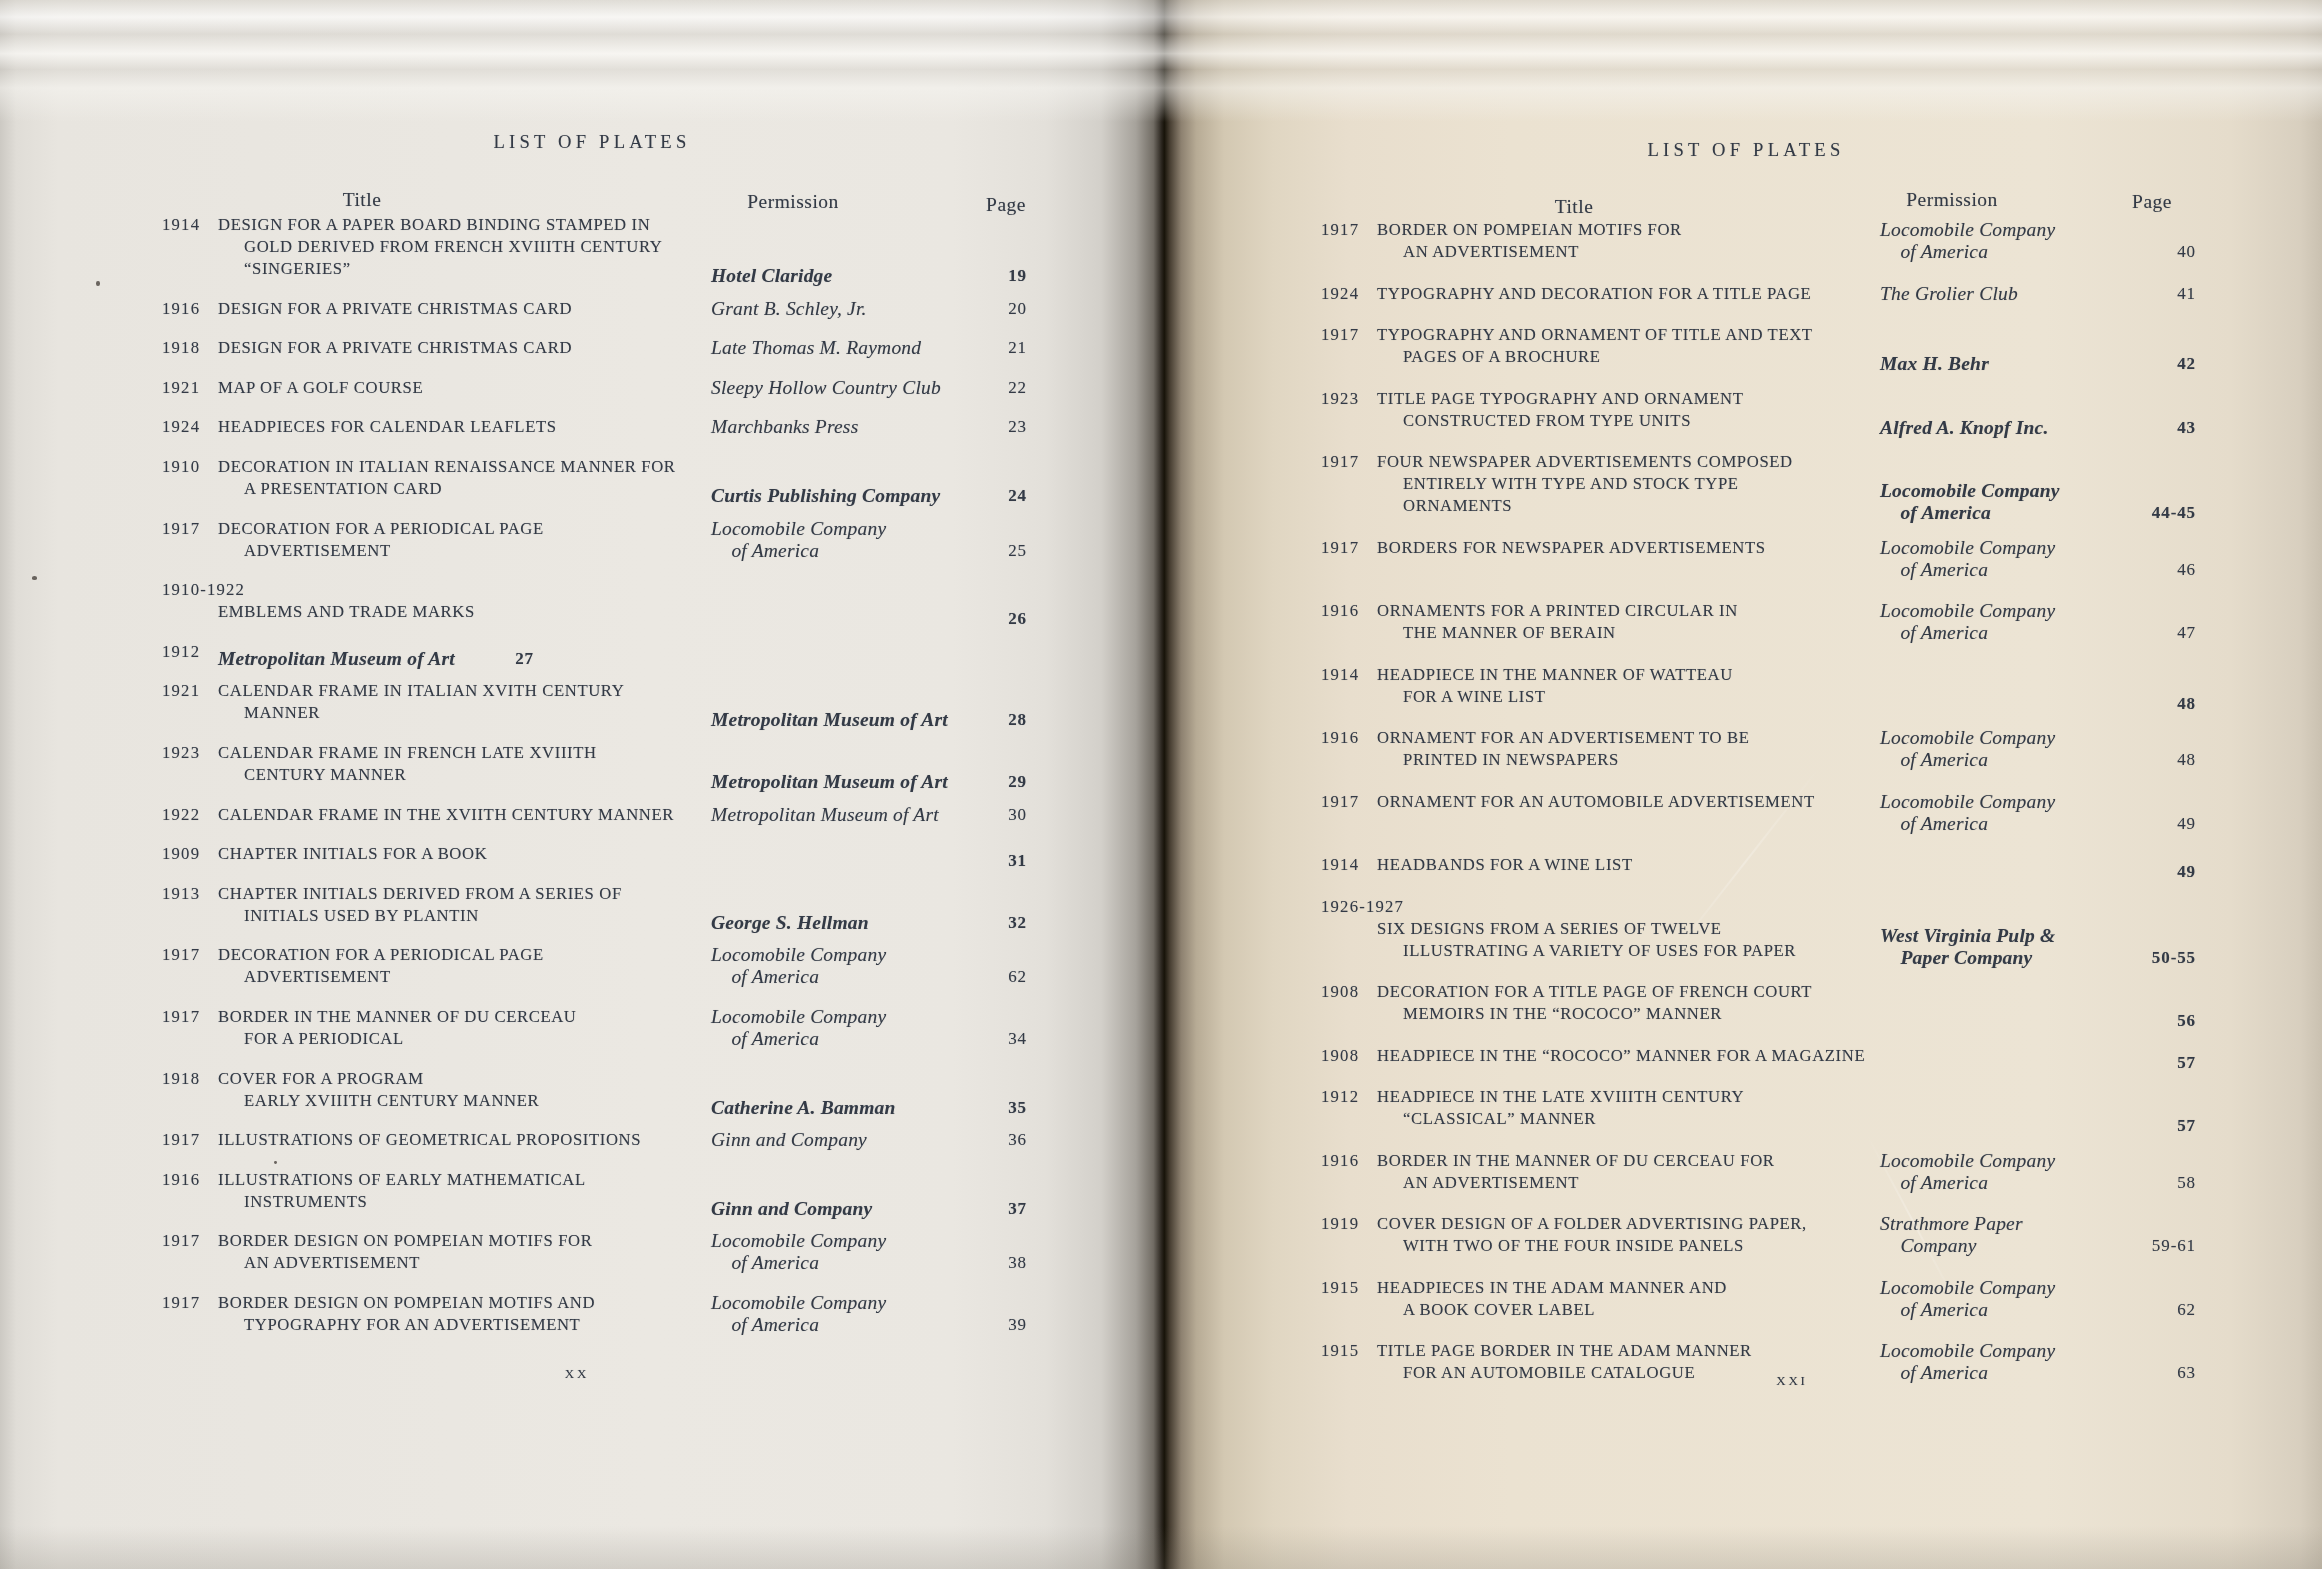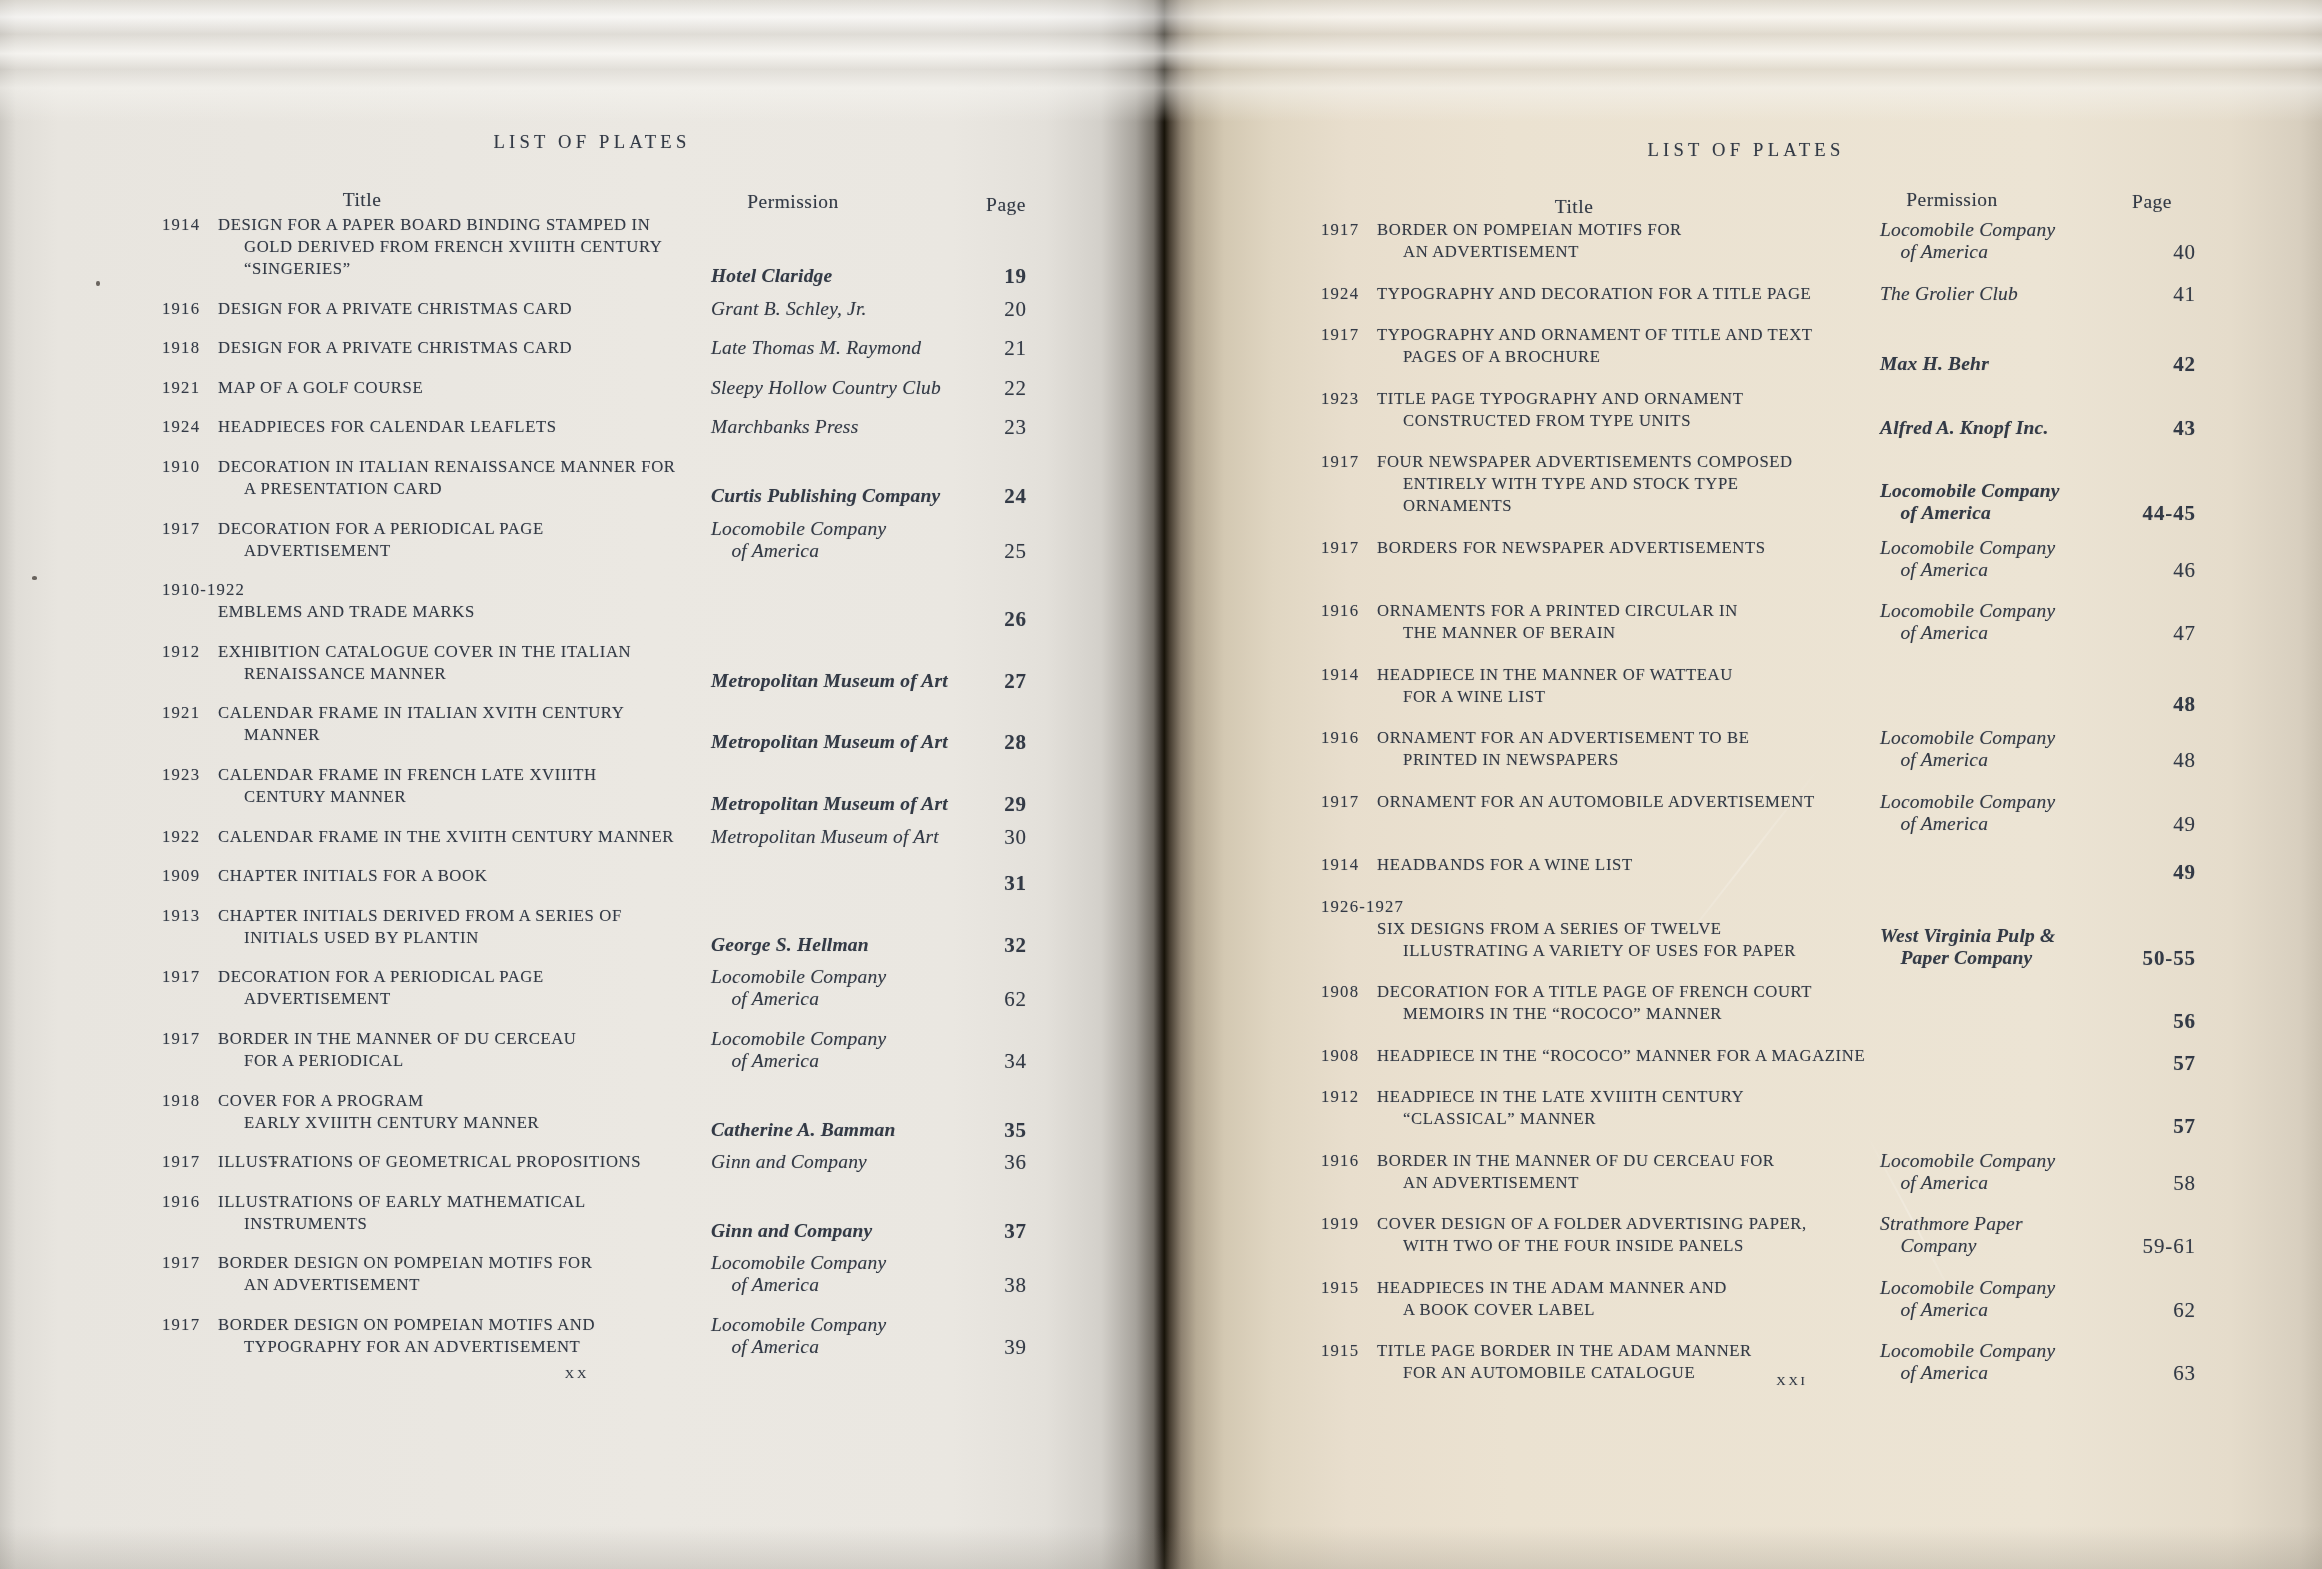--- a/index.html
+++ b/index.html
@@ -42,21 +42,21 @@
   .entry{display:block;}
   .year-line{font-size:16.7px;letter-spacing:1.2px;line-height:22px;white-space:nowrap;}
   .cols{display:flex;align-items:flex-start;}
   .year{flex:0 0 56px;font-size:16.7px;letter-spacing:1.2px;line-height:22px;white-space:nowrap;}
   .title{flex:1;font-size:16.7px;letter-spacing:0.6px;line-height:22px;}
   .title .line{display:block;}
   .title .cont{margin-left:26px;}
   .perm{flex:0 0 249px;align-self:flex-end;font-style:italic;font-size:19.5px;line-height:22px;letter-spacing:0.2px;}
   .perm .line{display:block;}
   .perm .cont{margin-left:20.4px;}
-  .page-no{flex:0 0 67px;align-self:flex-end;text-align:right;font-size:21px;letter-spacing:0.9px;line-height:22px;white-space:nowrap;}
+  .page-no{flex:0 0 67px;align-self:flex-end;text-align:right;font-size:17px;letter-spacing:0.9px;line-height:22px;white-space:nowrap;}
   .hang{transform:translateY(7.4px);font-weight:bold;}
   .folio{position:absolute;font-size:13px;letter-spacing:2.8px;transform:translateX(-50%);}
   .page-left .folio{left:577px;top:1358px;}
   .page-right .folio{left:631px;top:1365px;}
   .speck{position:absolute;border-radius:50%;background:rgba(64,58,52,.75);}
   .scratch{position:absolute;width:1.9px;pointer-events:none;opacity:.5;
     background:linear-gradient(rgba(255,255,255,0), rgba(255,255,255,.5), rgba(255,255,255,0));}
 </style>
 </head>
 <body>
@@ -166,24 +166,20 @@
             <div class="title">
               <span class="line">EMBLEMS AND TRADE MARKS</span>
             </div>
             <div class="perm hang"></div>
             <div class="page-no hang">26</div>
           </div>
         </div>
         <div class="entry">
           <div class="cols">
             <div class="year">1912</div>
-            <div class="title">
-              <span class="line">EXHIBITION CATALOGUE COVER IN THE ITALIAN</span>
-              <span class="line cont">RENAISSANCE MANNER</span>
-            </div>
             <div class="perm hang">
               <span class="line">Metropolitan Museum of Art</span>
             </div>
             <div class="page-no hang">27</div>
           </div>
         </div>
         <div class="entry">
           <div class="cols">
             <div class="year">1921</div>
             <div class="title">

